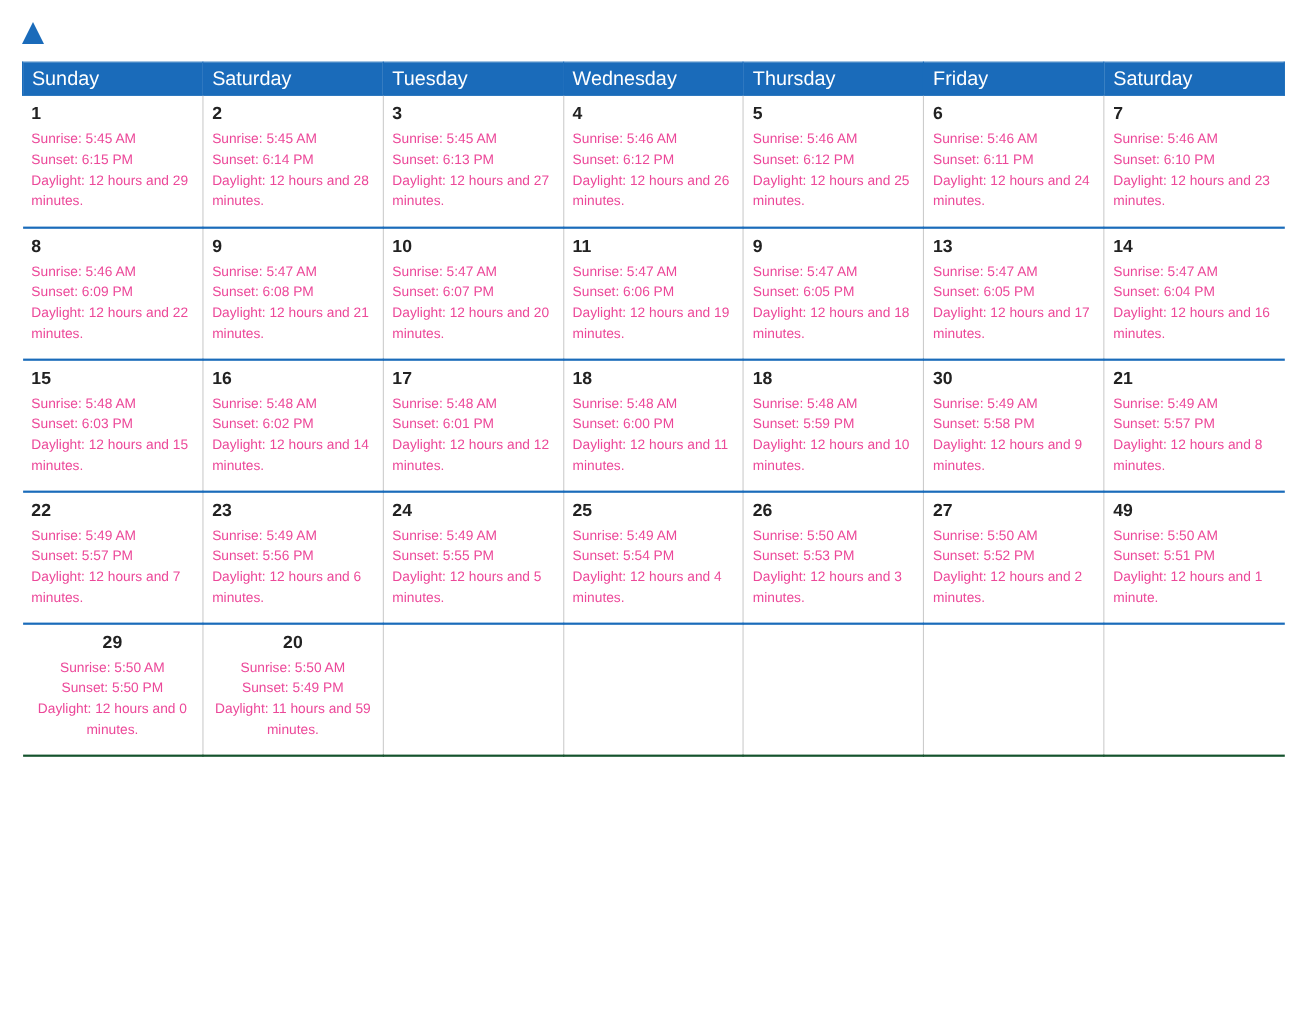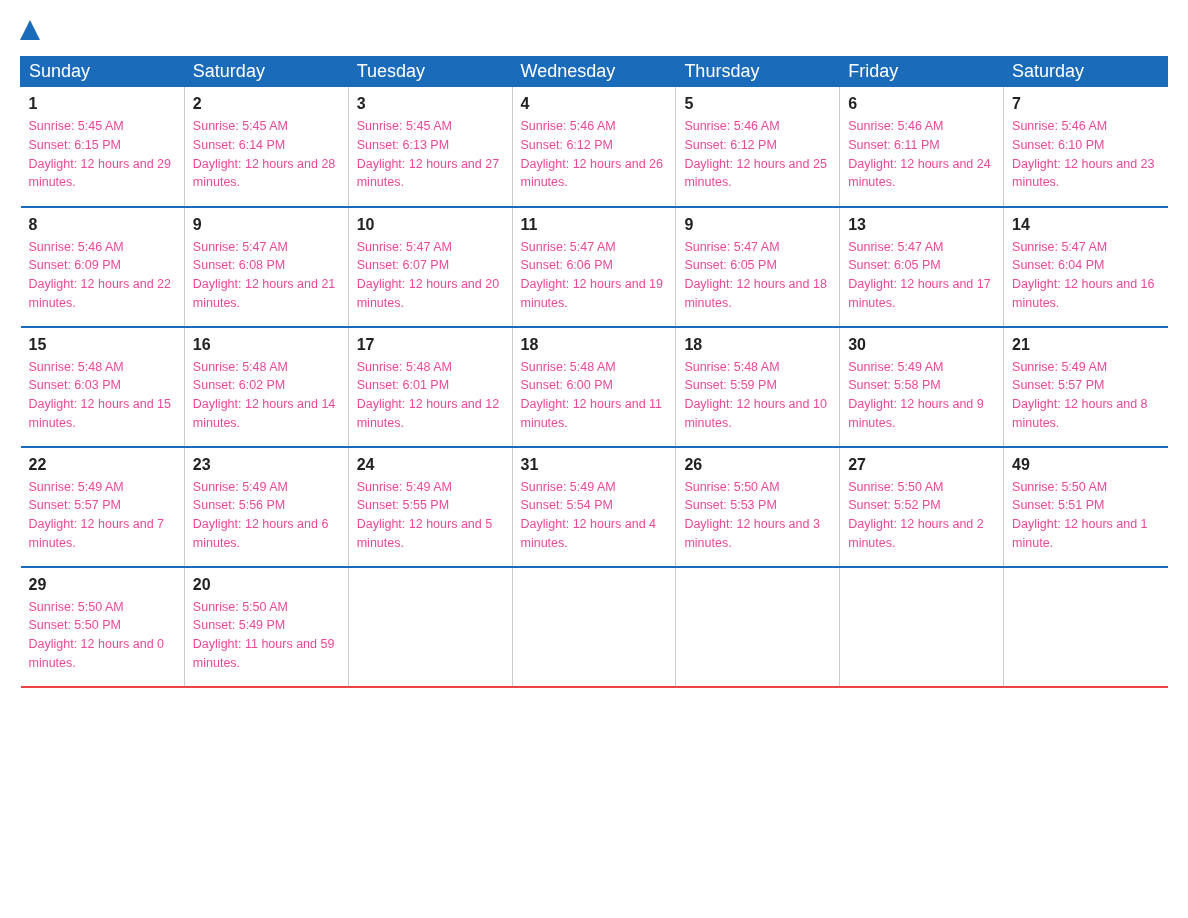--- a/index.html
+++ b/index.html
@@ -85,21 +85,22 @@
     }
     .day-info {
       font-size: 12.5px;
       line-height: 1.5;
       color: #ec4899;
     }
     .empty-cell {
       background: #fff;
     }
     tbody tr:last-child {
-      border-bottom: 2px solid #ef4444;
+      border-bottom: 2px solid #14532d;
+      text-align: center;
     }
   </style>
 </head>
 <body>
 
 <div class="header">
   <div class="logo">
     <div>
       <span class="logo-text-general"></span>
       <div style="display:inline-flex; align-items:center; gap:2px;">
@@ -322,21 +323,21 @@
       </td>
         <td>
         <span class="day-number">24</span>
         <div class="day-info">
           Sunrise: 5:49 AM<br>
           Sunset: 5:55 PM<br>
           Daylight: 12 hours and 5 minutes.
         </div>
       </td>
         <td>
-        <span class="day-number">31</span>
+        <span class="day-number">25</span>
         <div class="day-info">
           Sunrise: 5:49 AM<br>
           Sunset: 5:54 PM<br>
           Daylight: 12 hours and 4 minutes.
         </div>
       </td>
         <td>
         <span class="day-number">26</span>
         <div class="day-info">
           Sunrise: 5:50 AM<br>

